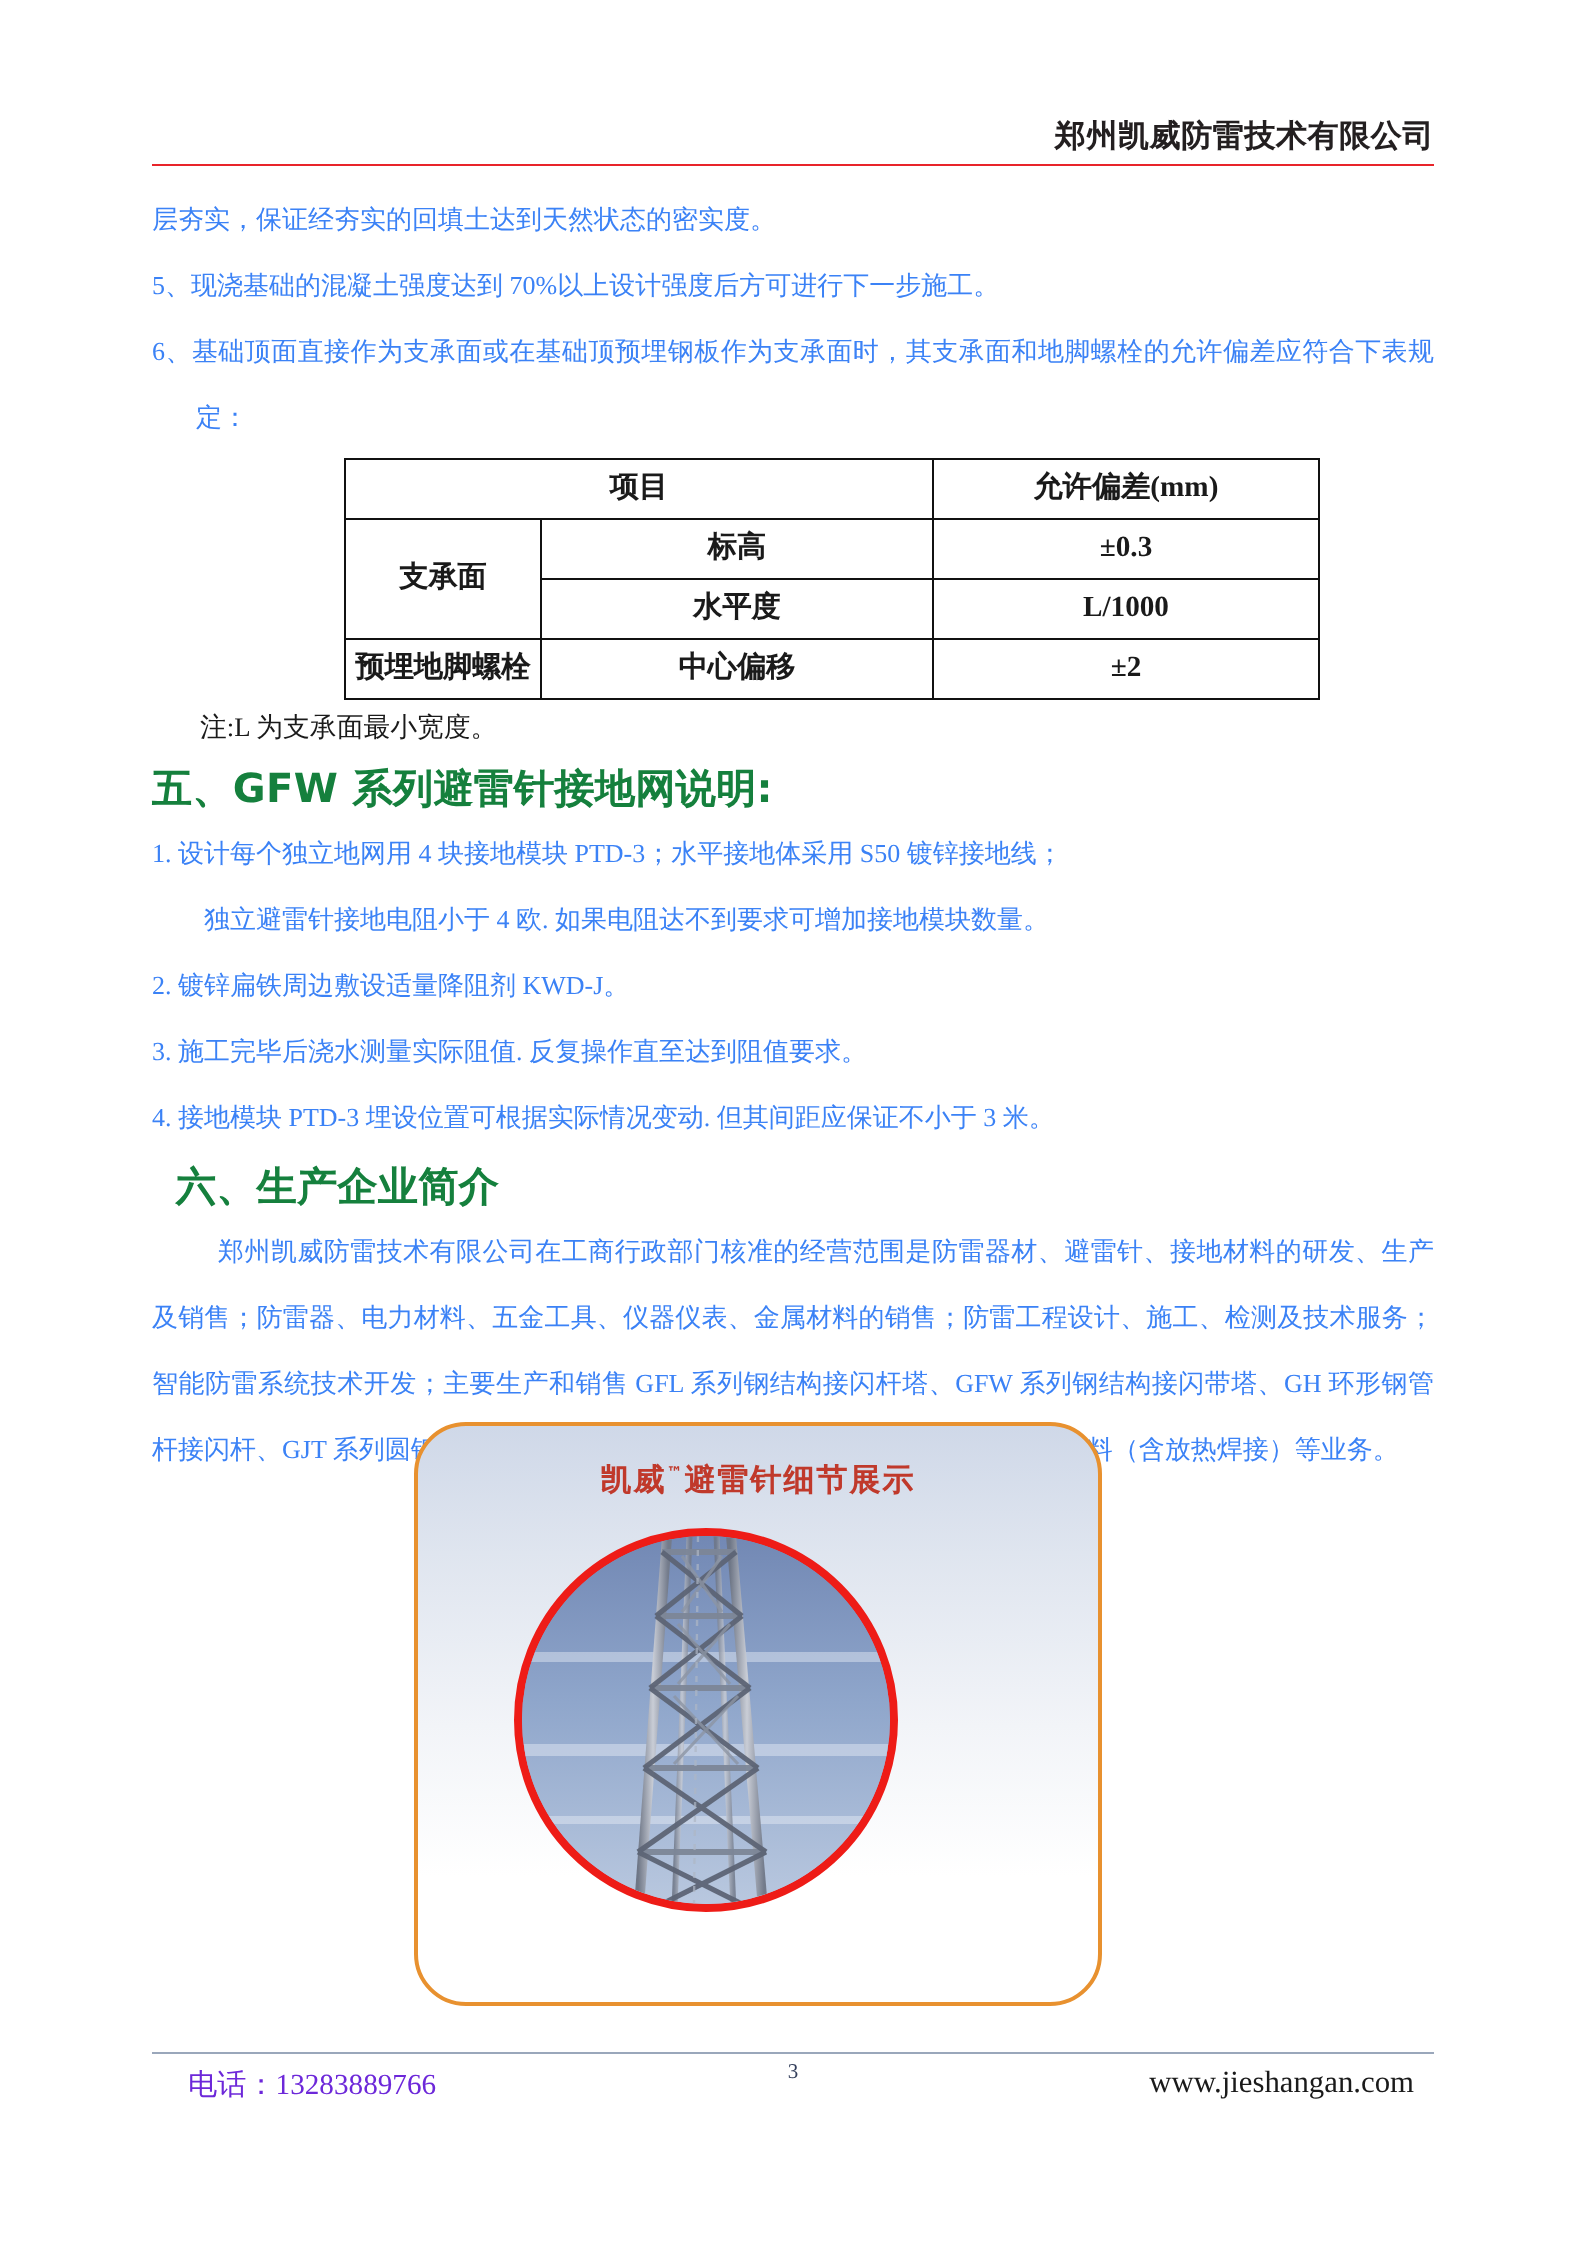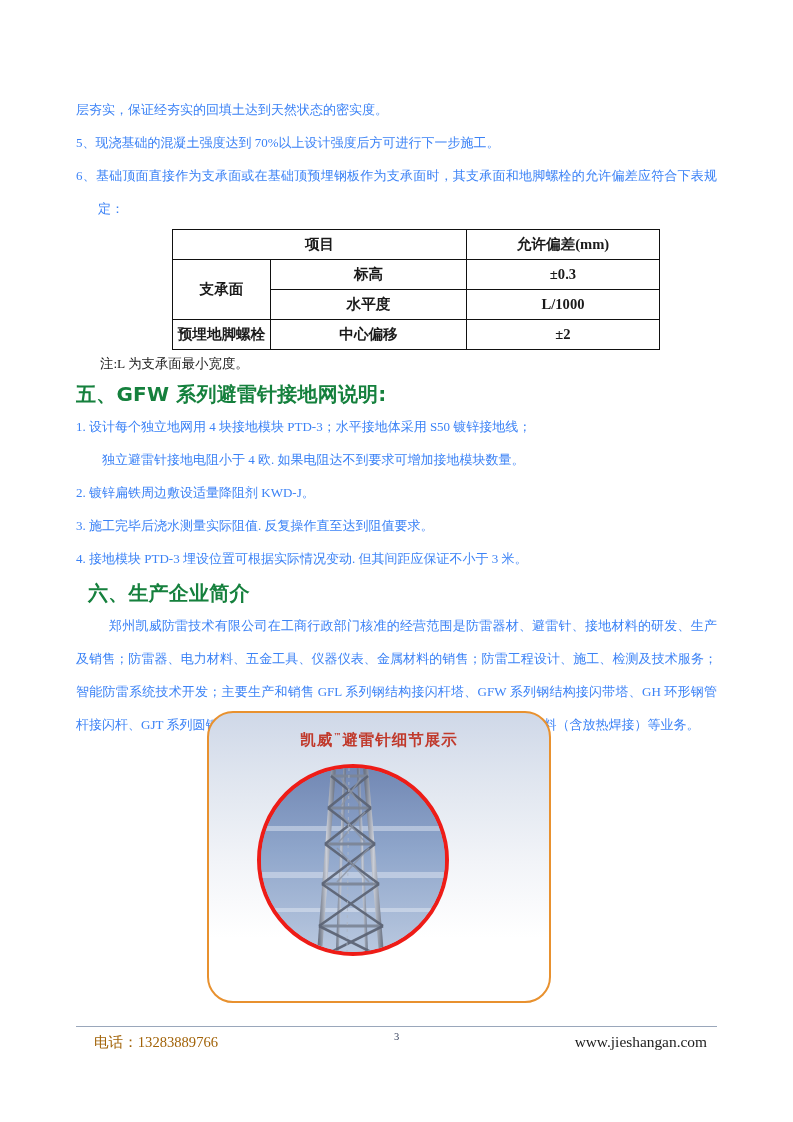--- a/index.html
+++ b/index.html
@@ -169,21 +169,21 @@
   .footer-row {
     position: relative;
     margin-top: 6px;
     height: 26px;
   }
   .footer-phone {
     position: absolute;
     left: 18px;
     top: 0;
     font-size: 14.6px;
-    color: #a16207;
+    color: #6d28d9;
   }
   .footer-page {
     position: absolute;
     left: 0;
     right: 0;
     top: -2px;
     text-align: center;
     font-size: 10.5px;
     color: #35405c;
   }
@@ -193,20 +193,24 @@
     top: 0;
     font-size: 15.4px;
     color: #1a1a1a;
   }
 </style>
 </head>
 <body>
 
 <div class="page">
 
+  <div class="header">
+    <div class="header-company">郑州凯威防雷技术有限公司</div>
+    <div class="header-rule"></div>
+  </div>
 
   <div class="content">
 
     <p class="para">层夯实，保证经夯实的回填土达到天然状态的密实度。</p>
 
     <p class="para hang">5、现浇基础的混凝土强度达到 70%以上设计强度后方可进行下一步施工。</p>
 
     <p class="para hang">6、基础顶面直接作为支承面或在基础顶预埋钢板作为支承面时，其支承面和地脚螺栓的允许偏差应符合下表规定：</p>
 
     <div class="tbl-wrap">

